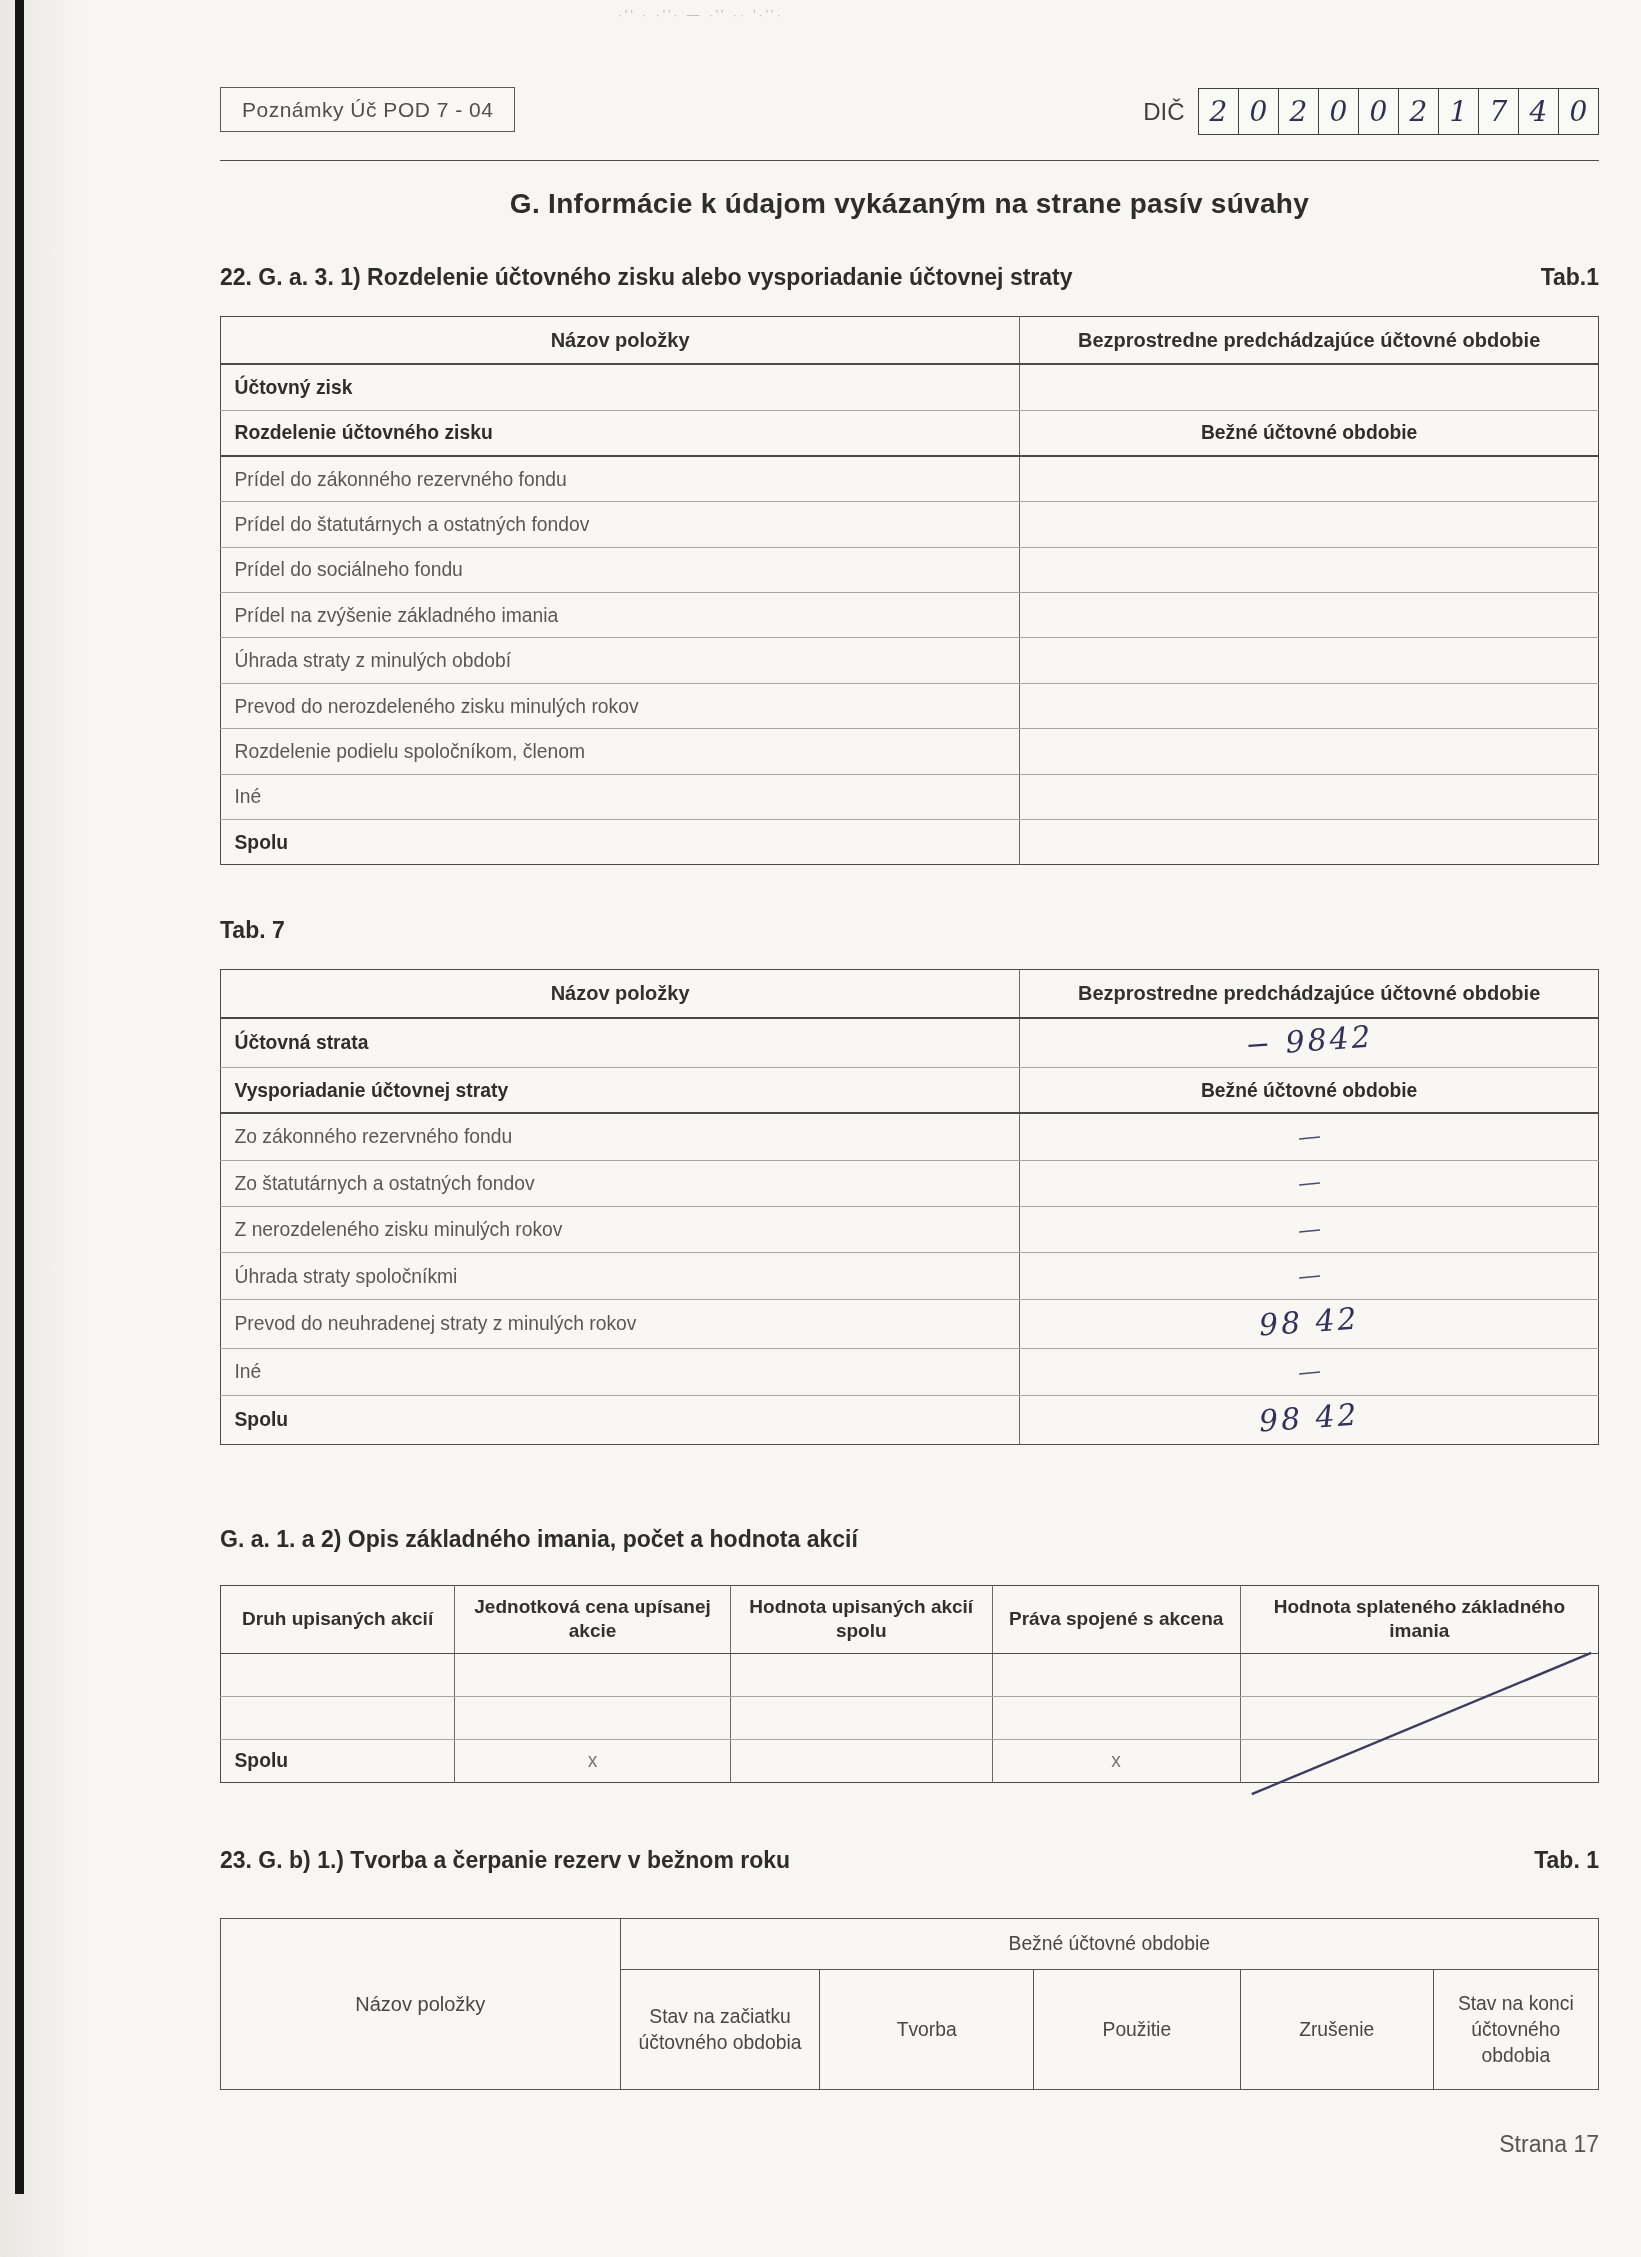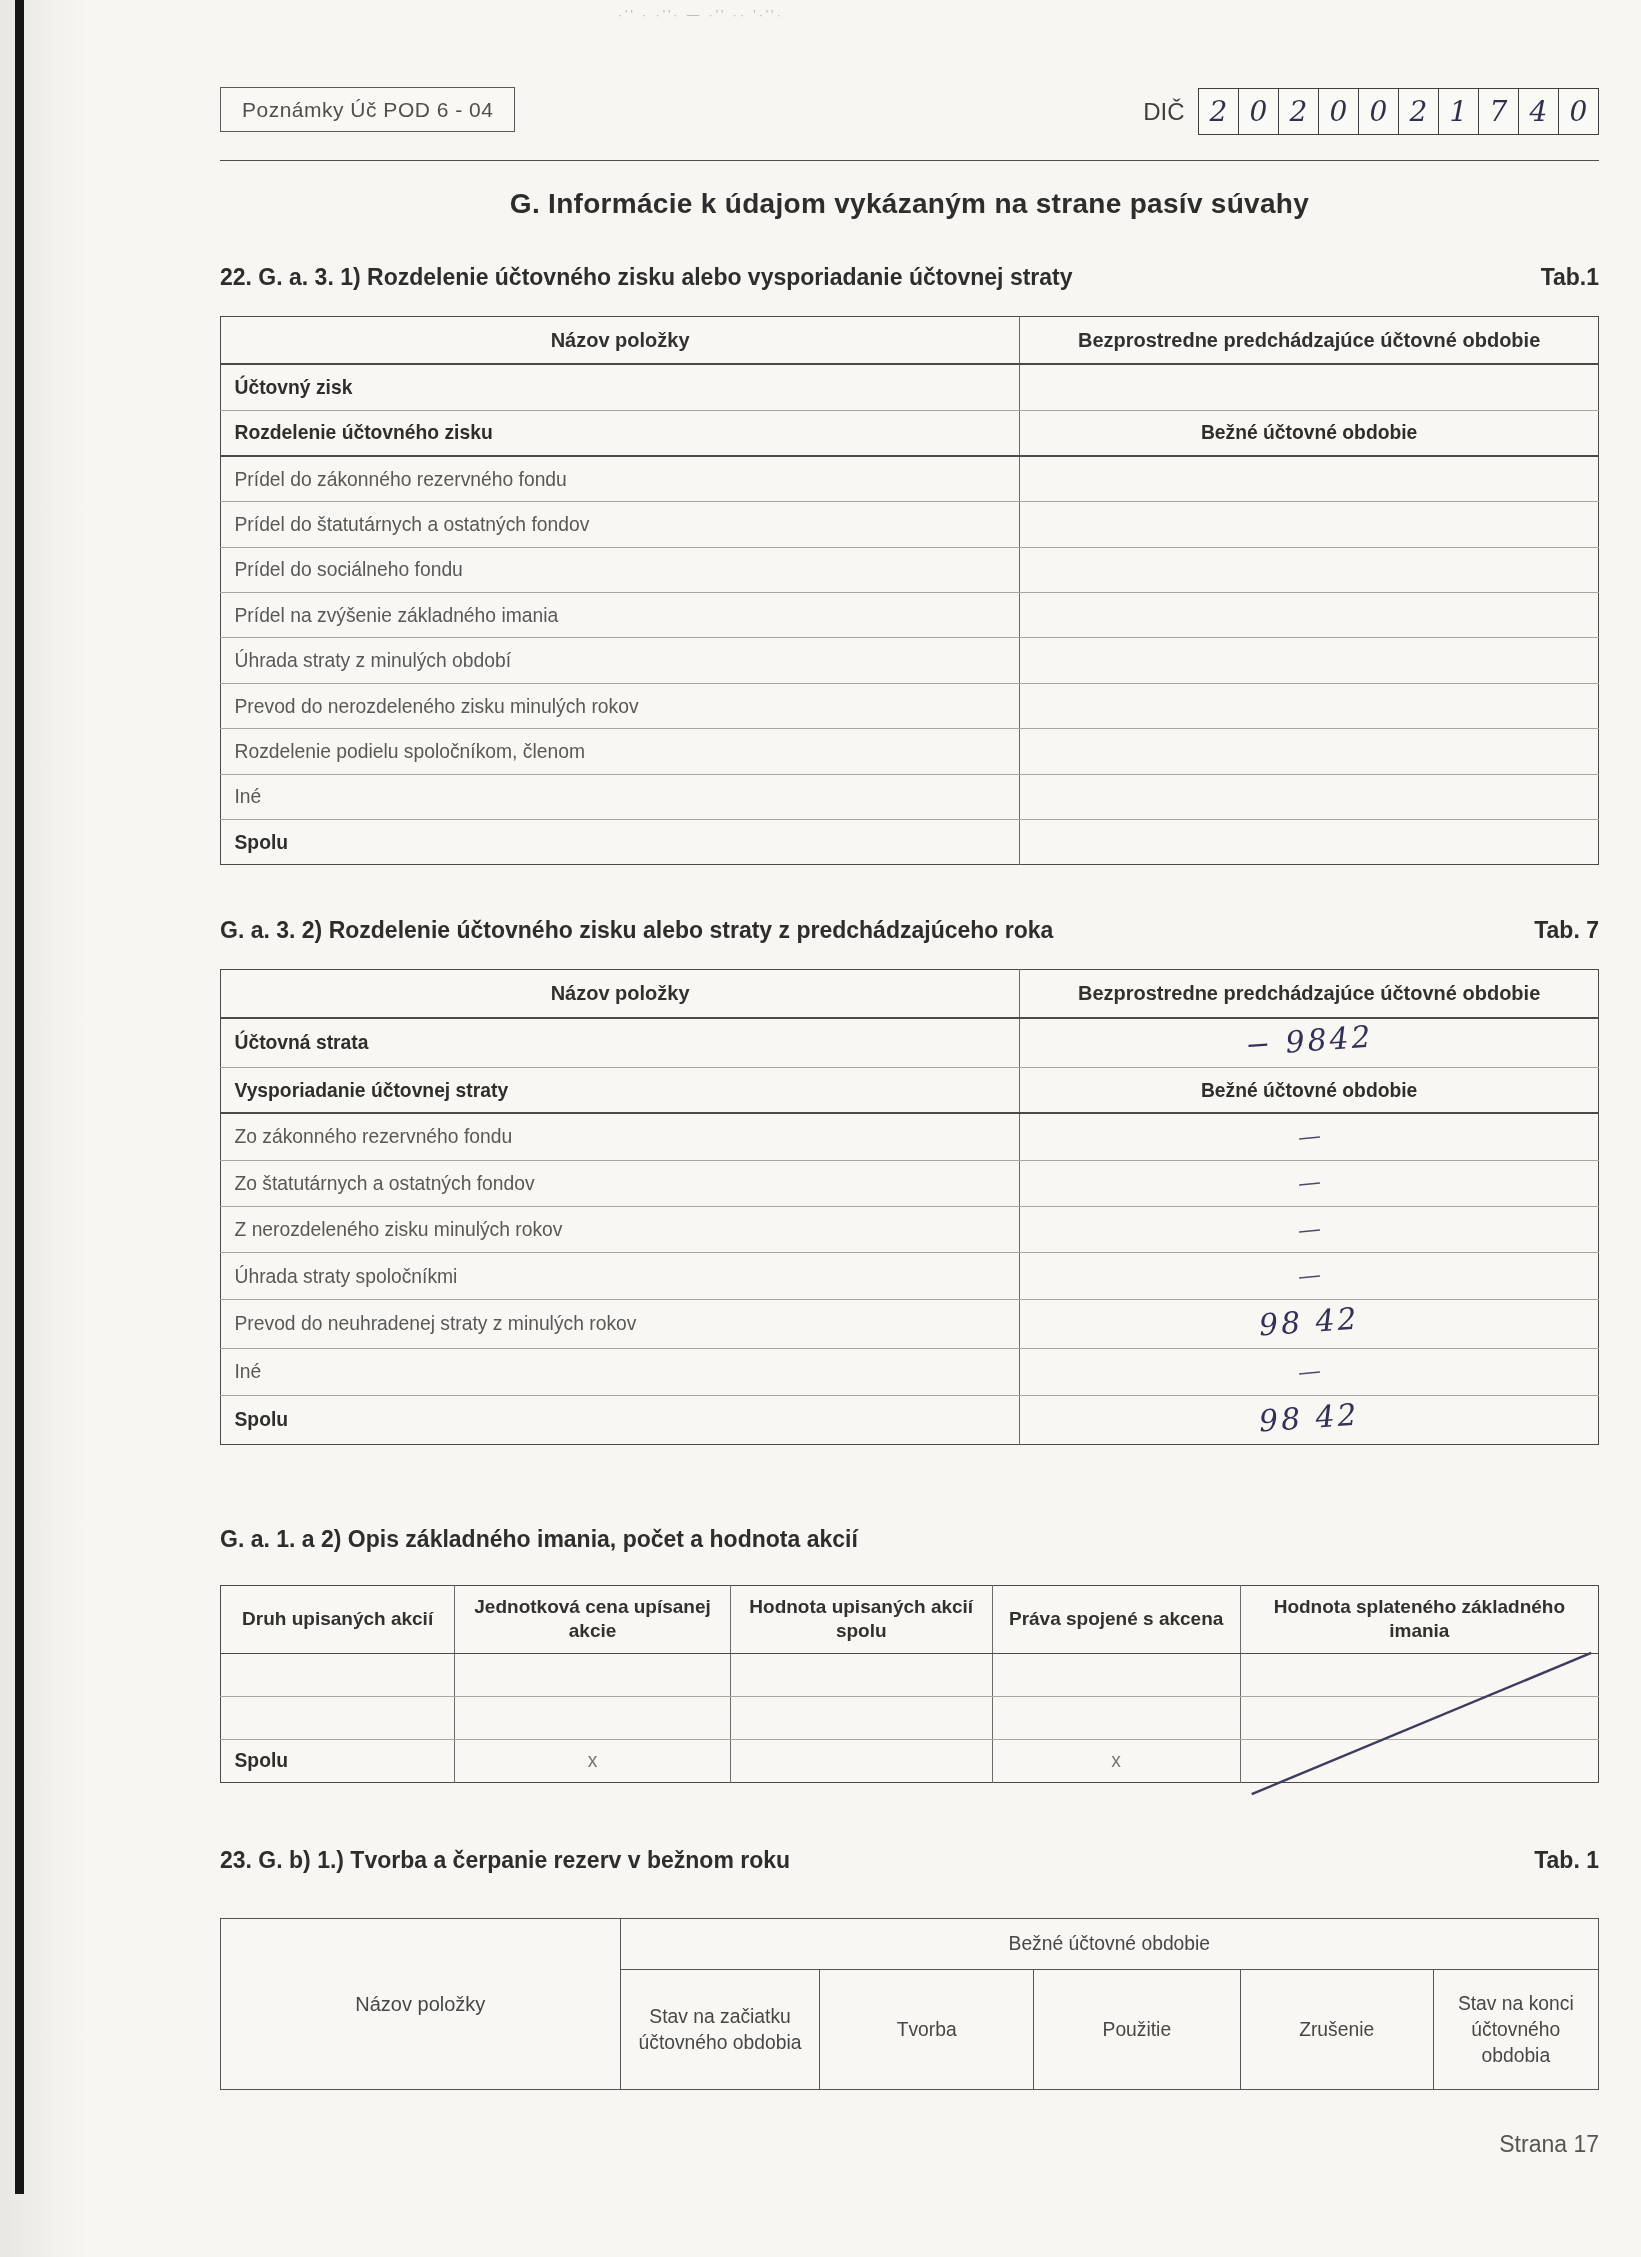--- a/index.html
+++ b/index.html
@@ -71,21 +71,21 @@
 </head>
 <body>
 
 <div class="page">
   <div class="scan-strip"></div>
   <div class="smudge">·'' · ·''· — ·'' ·· '·''·</div>
 
   <div class="content">
 
     <div class="header-row">
-      <div class="form-label-box">Poznámky Úč POD 6 - 04</div>
+      <div class="form-label-box">Poznámky Úč POD 7 - 04</div>
       <div class="dic">
         <span class="dic-label">DIČ</span>
         <div class="dic-grid">
           <span class="dic-cell">2</span>
           <span class="dic-cell">0</span>
           <span class="dic-cell">2</span>
           <span class="dic-cell">0</span>
           <span class="dic-cell">0</span>
           <span class="dic-cell">2</span>
           <span class="dic-cell">1</span>
@@ -155,21 +155,20 @@
         <td class="val"></td>
       </tr>
       <tr>
         <td class="b">Spolu</td>
         <td class="val"></td>
       </tr>
     </tbody>
       </table>
 
     <div class="sec-head mt-s2">
-      <span>G. a. 3. 2)  Rozdelenie účtovného zisku alebo  straty z predchádzajúceho roka</span>
       <span>Tab. 7</span>
     </div>
 
     <table class="tbl">
       <colgroup>
           <col style="width:58%">
           <col style="width:42%">
         </colgroup>
       <tbody>
           <tr>

